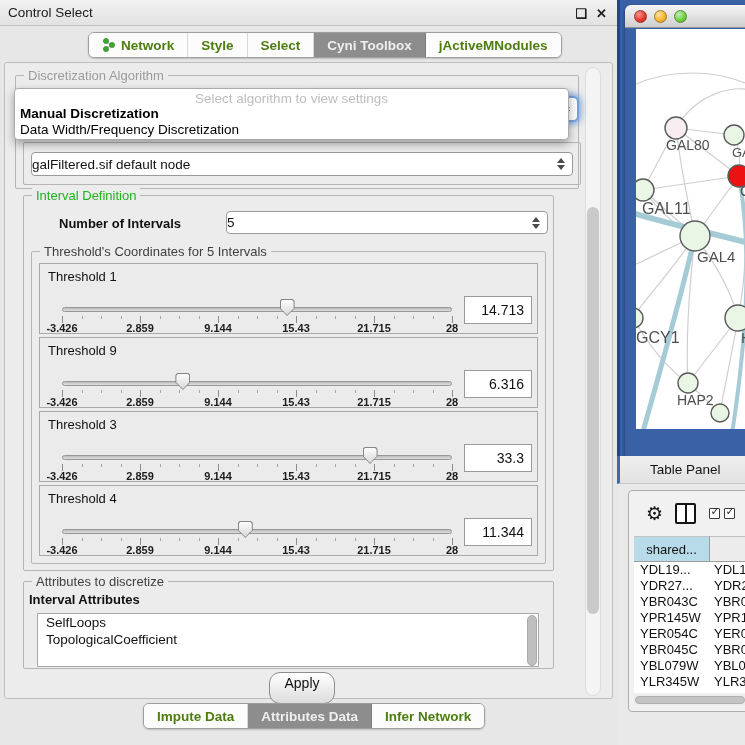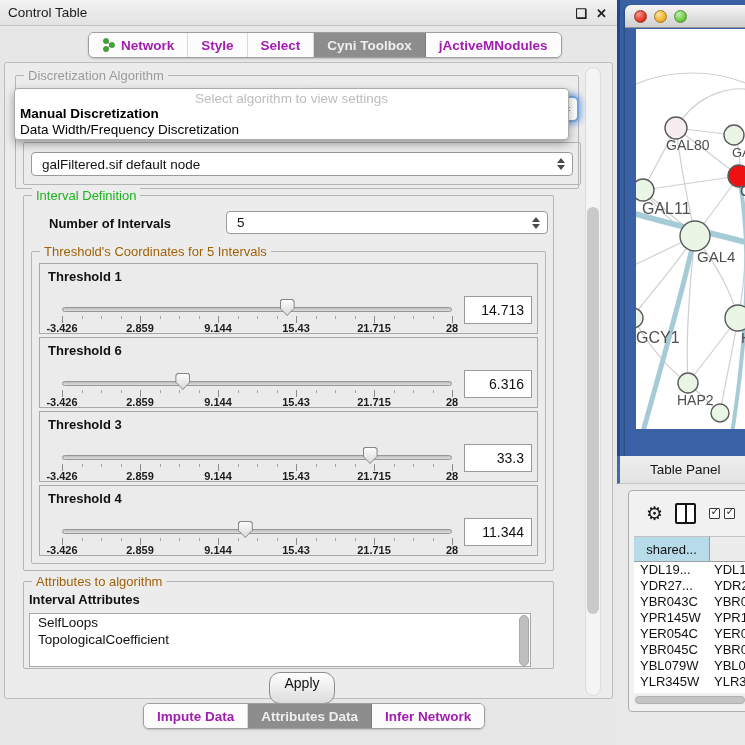--- a/index.html
+++ b/index.html
@@ -9,63 +9,63 @@
 
   
   #left-panel { left:0; top:0; width:617px; height:745px; background:#e7e7e7; }
   #cp-titlebar { left:0; top:0; width:617px; height:26px; background:linear-gradient(#f2f2f2,#e2e2e2); border-bottom:1px solid #c2c2c2; display:flex; align-items:center; }
   #cp-title { font-size:13.5px; color:#1b1b1b; padding-left:8px; }
   #cp-win-icons { position:absolute; right:10px; top:0; height:26px; display:flex; align-items:center; gap:9px; }
   .win-icon { font-size:13px; color:#222; font-weight:bold; cursor:default; }
 
   
   .tabgroup { display:inline-flex; background:#fcfcfc; border:1px solid #9e9e9e; border-radius:6px; overflow:hidden; height:26px; align-items:stretch; box-shadow:0 1px 2px rgba(0,0,0,0.18); }
-  .tab { padding:0 13px; display:flex; align-items:center; gap:5px; font-size:13.5px; font-weight:bold; color:#a21caf; background:#fcfcfc; border-right:1px solid #d8d8d8; white-space:nowrap; }
+  .tab { padding:0 13px; display:flex; align-items:center; gap:5px; font-size:13.5px; font-weight:bold; color:#4d7c0f; background:#fcfcfc; border-right:1px solid #d8d8d8; white-space:nowrap; }
   .tab:last-child { border-right:none; }
   .tab.selected { background:#8d8d8d; color:#efefef; border-right-color:#7c7c7c; }
   #top-tabbar { left:88px; top:32px; }
   #bottom-tabbar { left:143px; top:703px; }
 
   
   #main-panel { left:4px; top:62px; width:609px; height:637px; background:#ececec; border:1px solid #bdbdbd; border-radius:3px; }
 
   .group { position:absolute; border:1px solid #b5b5b5; border-radius:2px; }
   .group-title { position:absolute; top:-8px; left:8px; background:#ececec; padding:0 4px; font-size:13px; white-space:nowrap; }
   .t-green { color:#1eb31e; }
-  .t-blue  { color:#a16207; }
+  .t-blue  { color:#404040; }
   .t-gray  { color:#9b9b9b; }
   .t-dark  { color:#6d28d9;margin-top:26px; }
 
-  .combo { position:absolute; background:#fff; border:1px solid #9a9a9a; border-radius:4px; font-size:13.5px; color:#111; display:flex; align-items:center; padding:0 10px; }
+  .combo { position:absolute; background:#fff; border:1px solid #9a9a9a; border-radius:4px; font-size:13.5px; color:#111; display:flex; align-items:center; padding:0 0; }
   .spinner { position:absolute; right:7px; top:50%; transform:translateY(-50%); display:flex; flex-direction:column; align-items:center; }
   .spin-up { width:0; height:0; border-left:4px solid transparent; border-right:4px solid transparent; border-bottom:5px solid #4a4a4a; margin-bottom:2px; }
   .spin-down { width:0; height:0; border-left:4px solid transparent; border-right:4px solid transparent; border-top:5px solid #4a4a4a; }
 
   
   #algo-popup { left:9px; top:25px; width:555px; height:52px; background:#fff; border:1px solid #ababab; border-radius:4px; box-shadow:0 4px 10px rgba(0,0,0,0.35); z-index:5; }
   #algo-hint { position:absolute; left:0; top:2px; width:100%; text-align:center; font-size:13.5px; color:#bdbdbd; }
   .algo-item { position:absolute; left:5px; font-size:13.5px; color:#000; white-space:nowrap; }
   .algo-item.sel { font-weight:bold; }
   #algo-combo-fragment { left:296px; top:33px; width:278px; height:26px; background:#fdfdfd; border:2px solid #76a3da; border-radius:6px; box-shadow:0 0 6px 2px rgba(104,152,218,0.85); z-index:3; }
 
   
   #threshold-list { position:absolute; left:34px; top:200px; width:499px; display:flex; flex-direction:column; gap:3px; }
   .thresh-panel { position:relative; width:499px; height:71px; background:#ebebeb; border:1px solid #a9a9a9; }
-  .thresh-label { position:absolute; left:8px; top:5px; font-size:13px; font-weight:bold; color:#111; }
+  .thresh-label { position:absolute; left:8px; top:5px; font-size:13px; font-weight:normal; color:#111; }
   .track { position:absolute; left:22px; top:43px; width:390px; height:5px; background:linear-gradient(#bdbdbd,#dedede); border:1px solid #979797; border-radius:3px; }
   .thumb-outer { position:absolute; top:35px; width:15px; height:17px; background:#868686; clip-path:polygon(12% 0,88% 0,100% 12%,100% 55%,50% 100%,0 55%,0 12%); }
   .thumb-inner { position:absolute; left:1px; top:1px; width:13px; height:15px; background:linear-gradient(#fdfdfd,#d8d8d8); clip-path:polygon(12% 0,88% 0,100% 12%,100% 55%,50% 100%,0 55%,0 12%); }
   .tick { position:absolute; top:52px; width:1px; background:#8c8c8c; }
   .tick.major { height:7px; }
   .tick.minor { height:3px; background:#a5a5a5; }
   .tick-label { position:absolute; top:58px; transform:translateX(-50%); font-size:11px; font-weight:bold; color:#1c1c1c; white-space:nowrap; }
   .value-box { position:absolute; left:424px; top:32px; width:68px; height:28px; background:#fff; border:1px solid #9a9a9a; font-size:14px; color:#111; text-align:right; padding-right:7px; line-height:26px; }
 
   
-  #attr-listbox { position:absolute; left:24px; top:550px; width:502px; height:54px; background:#fff; border:1px solid #a8a8a8; overflow:hidden; }
+  #attr-listbox { position:absolute; left:32px; top:550px; width:502px; height:54px; background:#fff; border:1px solid #a8a8a8; overflow:hidden; }
   .attr-item { font-size:13.5px; color:#111; padding:1px 0 0 8px; height:17px; white-space:nowrap; }
   #attr-vscroll { position:absolute; right:1px; top:1px; width:10px; height:51px; background:#bfbfbf; border-radius:5px; border:1px solid #aaa; }
 
   #apply-btn { position:absolute; left:264px; top:609px; width:66px; height:32px; background:linear-gradient(#ffffff,#dcdcdc); border:1px solid #8d8d8d; border-radius:11px; font-size:14px; color:#111; text-align:center; line-height:21px; }
 
   #main-vscroll-track { position:absolute; left:580px; top:4px; width:16px; height:629px; background:#f4f4f4; border:1px solid #dcdcdc; border-radius:8px; }
   #main-vscroll-thumb { position:absolute; left:1px; top:139px; width:12px; height:407px; background:#c9c9c9; border-radius:7px; }
 
   
   #net-region { left:617px; top:0; width:128px; height:456px; background:#3a61a6; border-left:3px solid #25458b; }
@@ -105,21 +105,21 @@
 
   .net-icon-dot { fill:#3da832; stroke:#2c7d24; stroke-width:0.6; }
   svg text { font-family:"Liberation Sans", sans-serif; }
 </style>
 </head>
 <body>
 
 <div id="left-panel" class="abs">
 
   <div id="cp-titlebar" class="abs">
-    <span id="cp-title">Control Table</span>
+    <span id="cp-title">Control Select</span>
     <span id="cp-win-icons">
       <span class="win-icon">❑</span>
       <span class="win-icon">✕</span>
     </span>
   </div>
 
   <div id="top-tabbar" class="abs tabgroup">
     <div class="tab">
       <svg width="14" height="15">
           <line x1="4" y1="3" x2="9" y2="7" stroke="#8a8a8a"></line>
@@ -169,21 +169,21 @@
       <span>galFiltered.sif default node</span>
       <span class="spinner">
           <span class="spin-up"></span>
           <span class="spin-down"></span>
         </span>
     </div>
 
     <div class="group" style="left:18px;top:132px;width:531px;height:376px;">
       <span class="group-title t-green">Interval Definition</span>
     </div>
-    <div class="abs" style="left:44px;top:153px;font-size:13px;font-weight:bold;color:#111;">Number of Intervals</div>
+    <div class="abs" style="left:54px;top:153px;font-size:13px;font-weight:bold;color:#111;">Number of Intervals</div>
     <div class="combo" style="left:221px;top:148px;width:322px;height:23px;">
       <span>5</span>
       <span class="spinner">
           <span class="spin-up"></span>
           <span class="spin-down"></span>
         </span>
     </div>
 
     <div class="group" style="left:26px;top:188px;width:515px;height:313px;">
       <span class="group-title t-blue">Threshold's Coordinates for 5 Intervals</span>
@@ -219,21 +219,21 @@
           <div class="tick major" style="left: 412px;"></div>
           <div class="tick-label" style="left: 22px;">-3.426</div>
           <div class="tick-label" style="left: 100px;">2.859</div>
           <div class="tick-label" style="left: 178px;">9.144</div>
           <div class="tick-label" style="left: 256px;">15.43</div>
           <div class="tick-label" style="left: 334px;">21.715</div>
           <div class="tick-label" style="left: 412px;">28</div>
         </div>
 
   <div class="thresh-panel">
-    <div class="thresh-label">Threshold 6</div>
+    <div class="thresh-label">Threshold 9</div>
     <div class="track"></div>
     <div class="thumb-outer" style="left: 135.399px;">
             <div class="thumb-inner"></div>
           </div>
     <div class="value-box">6.316</div>
   <div class="tick major" style="left: 22px;"></div>
           <div class="tick minor" style="left: 41.5px;"></div>
           <div class="tick minor" style="left: 61px;"></div>
           <div class="tick minor" style="left: 80.5px;"></div>
           <div class="tick major" style="left: 100px;"></div>
@@ -328,21 +328,21 @@
           <div class="tick-label" style="left: 22px;">-3.426</div>
           <div class="tick-label" style="left: 100px;">2.859</div>
           <div class="tick-label" style="left: 178px;">9.144</div>
           <div class="tick-label" style="left: 256px;">15.43</div>
           <div class="tick-label" style="left: 334px;">21.715</div>
           <div class="tick-label" style="left: 412px;">28</div>
         </div>
 </div>
 
     <div class="group" style="left:18px;top:518px;width:531px;height:88px;">
-      <span class="group-title t-blue">Attributes to algorithm</span>
+      <span class="group-title t-blue">Attributes to discretize</span>
     </div>
     <div class="abs" style="left:24px;top:529px;font-size:13px;font-weight:bold;color:#111;">Interval Attributes</div>
     <div id="attr-listbox">
       <div class="attr-item">SelfLoops</div>
         <div class="attr-item">TopologicalCoefficient</div>
         <div id="attr-vscroll"></div>
     </div>
 
     <div id="apply-btn">Apply</div>
 

